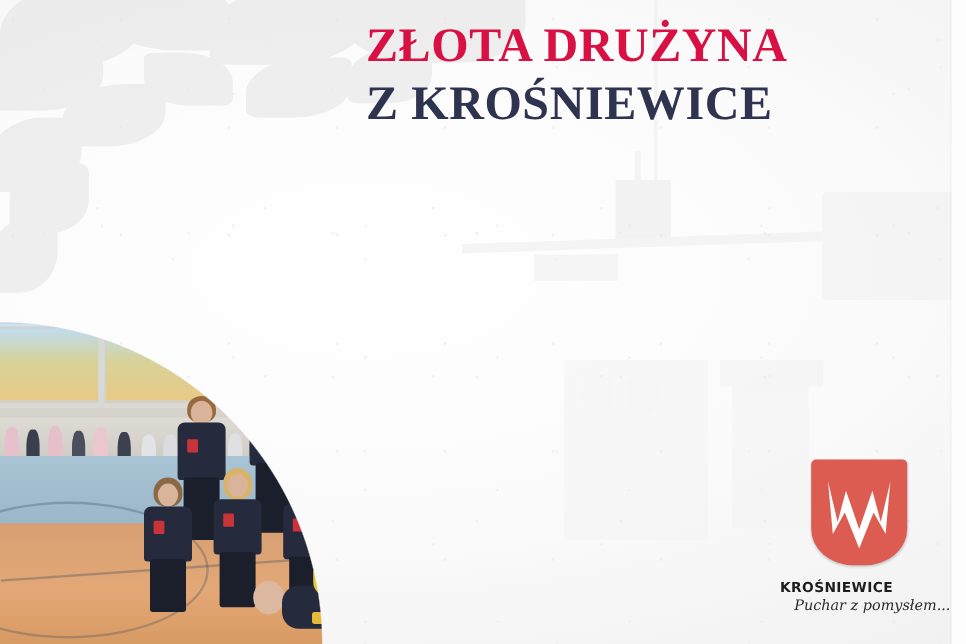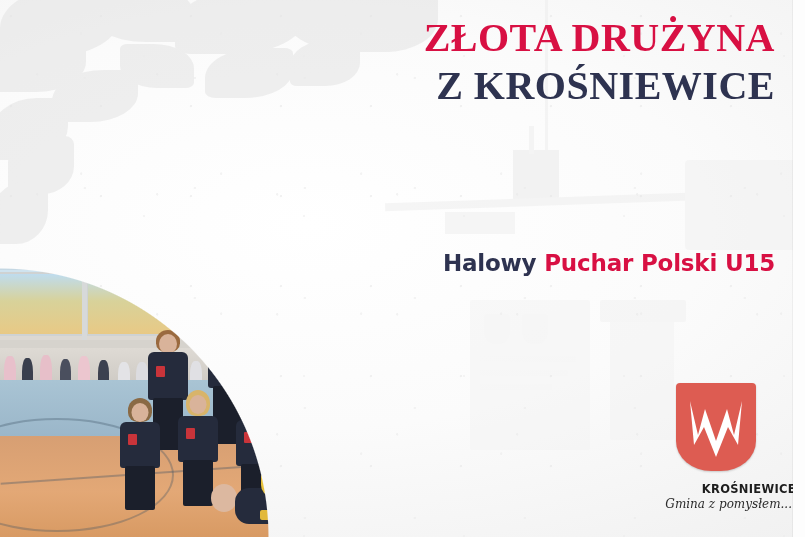--- a/index.html
+++ b/index.html
@@ -53,21 +53,21 @@
     position:absolute;top:0;right:12px;width:1px;height:537px;background:rgba(0,0,0,.045);
   }
   .right-strip{
     position:absolute;top:0;right:0;width:12px;height:537px;
     background:#fdfdfd;
   }
 
   
   .headline{
     position:absolute;right:30px;top:14px;width:470px;
-    text-align:right;
+    text-align:left;
     font-family:"Liberation Serif", serif;
     font-weight:bold;
     font-size:40px;
     line-height:48px;
     letter-spacing:.5px;
     white-space:nowrap;
   }
   .headline .l1{color:#d81043;display:block;}
   .headline .l2{color:#2e3350;display:block;}
 
@@ -166,21 +166,21 @@
     position:absolute;left:646px;top:383px;width:150px;height:140px;
   }
   .shield{
     position:absolute;left:30px;top:0;width:80px;height:88px;
     background:#dd5c52;
     border-radius:4px 4px 44% 44%/4px 4px 34% 34%;
     box-shadow:0 1px 2px rgba(0,0,0,.18);
   }
   .shield svg{position:absolute;left:0;top:0;}
   .logo-name{
-    position:absolute;left:0;top:99px;width:150px;text-align:right;
+    position:absolute;left:0;top:99px;width:150px;text-align:left;
     font-family:"DejaVu Sans", sans-serif;font-weight:bold;font-size:11.5px;
     letter-spacing:.3px;color:#1d1d1d;padding-left:4px;box-sizing:border-box;
   }
   .logo-tag{
     position:absolute;left:0;top:114px;width:150px;text-align:right;
     font-family:"DejaVu Serif", serif;font-style:italic;font-size:12px;
     color:#2b2b2b;padding-right:4px;box-sizing:border-box;
   }
 </style>
 </head>
@@ -227,21 +227,20 @@
   </div>
 
   <div class="bg-noise"></div>
 
   <div class="headline">
     <span class="l1">ZŁOTA DRUŻYNA</span>
     <span class="l2">Z KROŚNIEWICE</span>
   </div>
 
   <div class="subtitle">
-    <div><span class="navy">Halowy </span><span class="red">Puchar Polski U15</span></div>
   </div>
 
   <div class="photo-wrap">
     <div class="photo">
 
       <div class="hall-windows">
         <i style="left:-4px;width:88px;"></i>
         <i style="left:86px;width:88px;"></i>
         <i style="left:176px;width:88px;"></i>
         <i style="left:266px;width:88px;"></i>
@@ -375,19 +374,19 @@
     </div>
   </div>
 
   <div class="logo-block">
     <div class="shield">
       <svg width="80" height="88" viewBox="0 0 80 88">
         <path d="M14 18 L22 52 L29 26 L40 58 L51 26 L58 52 L66 18 L62 62 L52 44 L40 74 L28 44 L18 62 Z" fill="#ffffff"></path>
       </svg>
     </div>
     <div class="logo-name">KROŚNIEWICE</div>
-    <div class="logo-tag">Gmina z pomysłem...</div>
+    <div class="logo-tag">Puchar z pomysłem...</div>
   </div>
 
   <div class="right-seam"></div>
   <div class="right-strip"></div>
 
 </div>
 
 </body></html>

